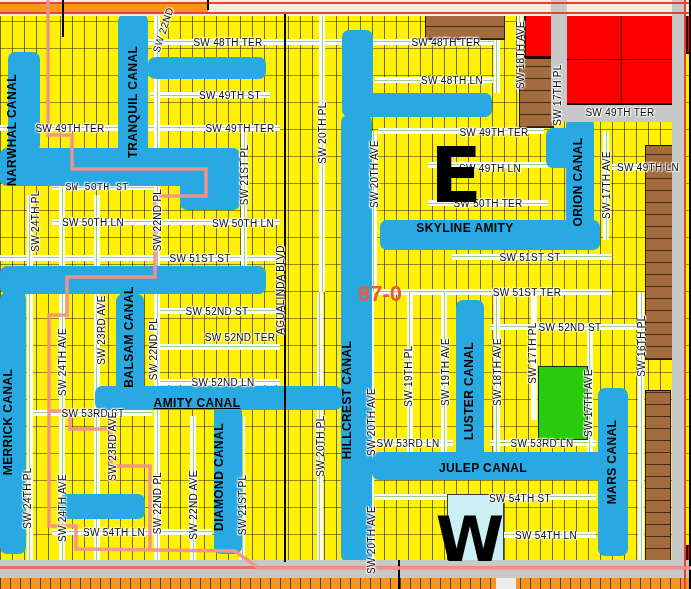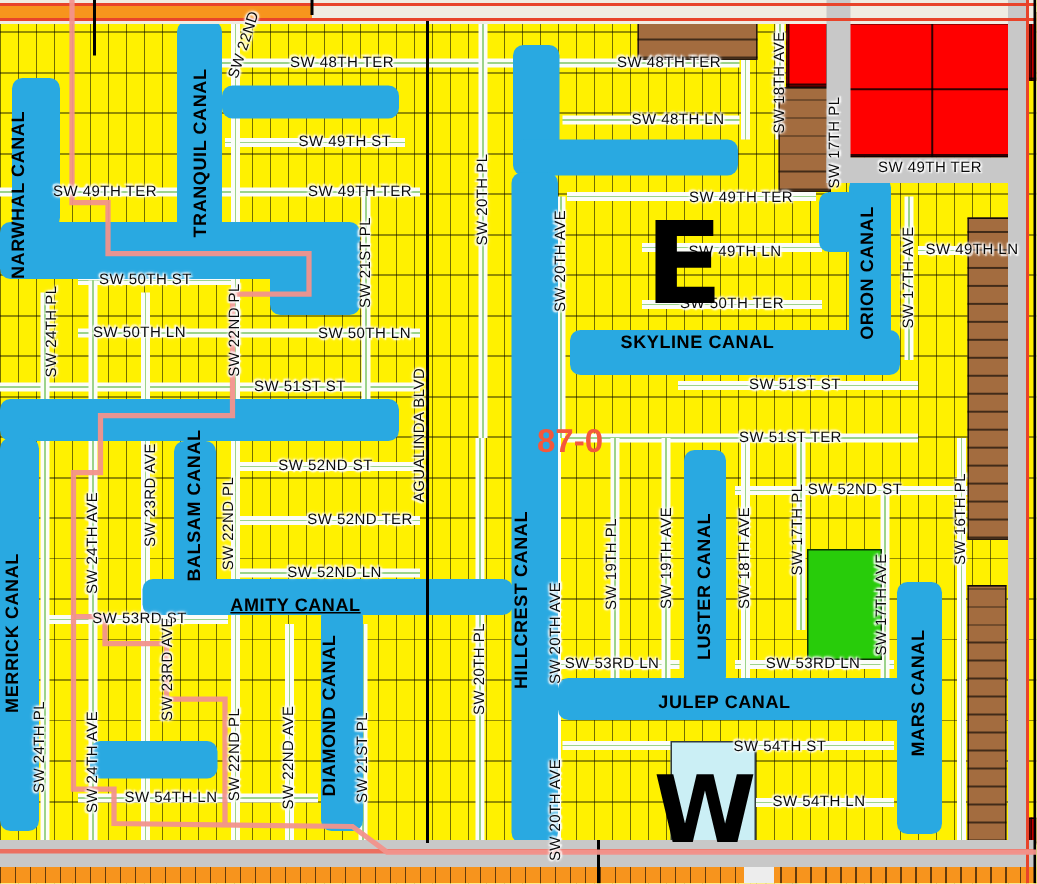--- a/index.html
+++ b/index.html
@@ -135,30 +135,30 @@
     <span class="lbl" style="position: absolute; box-sizing: border-box; left: 228px; top: 42px; transform: translate(-50%, -50%) rotate(0deg);">SW 48TH TER</span>
     <span class="lbl" style="position: absolute; box-sizing: border-box; left: 446px; top: 42px; transform: translate(-50%, -50%) rotate(0deg);">SW 48TH TER</span>
     <span class="lbl" style="position: absolute; box-sizing: border-box; left: 452px; top: 80px; transform: translate(-50%, -50%) rotate(0deg);">SW 48TH LN</span>
     <span class="lbl" style="position: absolute; box-sizing: border-box; left: 230px; top: 95px; transform: translate(-50%, -50%) rotate(0deg);">SW 49TH ST</span>
     <span class="lbl" style="position: absolute; box-sizing: border-box; left: 620px; top: 112px; transform: translate(-50%, -50%) rotate(0deg);">SW 49TH TER</span>
     <span class="lbl" style="position: absolute; box-sizing: border-box; left: 70px; top: 128px; transform: translate(-50%, -50%) rotate(0deg);">SW 49TH TER</span>
     <span class="lbl" style="position: absolute; box-sizing: border-box; left: 240px; top: 128px; transform: translate(-50%, -50%) rotate(0deg);">SW 49TH TER</span>
     <span class="lbl" style="position: absolute; box-sizing: border-box; left: 494px; top: 132px; transform: translate(-50%, -50%) rotate(0deg);">SW 49TH TER</span>
     <span class="lbl" style="position: absolute; box-sizing: border-box; left: 490px; top: 168px; transform: translate(-50%, -50%) rotate(0deg);">SW 49TH LN</span>
     <span class="lbl" style="position: absolute; box-sizing: border-box; left: 648px; top: 167px; transform: translate(-50%, -50%) rotate(0deg);">SW 49TH LN</span>
-    <span class="lbl" style="position: absolute; box-sizing: border-box; left: 97px; top: 187px; transform: translate(-50%, -50%) rotate(0deg);">SW 50TH ST</span>
+    <span class="lbl" style="position: absolute; box-sizing: border-box; left: 97px; top: 187px; transform: translate(-50%, -50%) rotate(0deg); font-family: Liberation Mono, monospace;">SW 50TH ST</span>
     <span class="lbl" style="position: absolute; box-sizing: border-box; left: 488px; top: 203px; transform: translate(-50%, -50%) rotate(0deg);">SW 50TH TER</span>
     <span class="lbl" style="position: absolute; box-sizing: border-box; left: 93px; top: 222px; transform: translate(-50%, -50%) rotate(0deg);">SW 50TH LN</span>
     <span class="lbl" style="position: absolute; box-sizing: border-box; left: 243px; top: 223px; transform: translate(-50%, -50%) rotate(0deg);">SW 50TH LN</span>
     <span class="lbl" style="position: absolute; box-sizing: border-box; left: 200px; top: 258px; transform: translate(-50%, -50%) rotate(0deg);">SW 51ST ST</span>
     <span class="lbl" style="position: absolute; box-sizing: border-box; left: 530px; top: 257px; transform: translate(-50%, -50%) rotate(0deg);">SW 51ST ST</span>
     <span class="lbl" style="position: absolute; box-sizing: border-box; left: 527px; top: 292px; transform: translate(-50%, -50%) rotate(0deg);">SW 51ST TER</span>
     <span class="lbl" style="position: absolute; box-sizing: border-box; left: 217px; top: 311px; transform: translate(-50%, -50%) rotate(0deg);">SW 52ND ST</span>
     <span class="lbl" style="position: absolute; box-sizing: border-box; left: 570px; top: 327px; transform: translate(-50%, -50%) rotate(0deg);">SW 52ND ST</span>
-    <span class="lbl" style="position: absolute; box-sizing: border-box; left: 240px; top: 347px; transform: translate(-50%, -50%) rotate(0deg);">SW 52ND TER</span>
+    <span class="lbl" style="position: absolute; box-sizing: border-box; left: 240px; top: 337px; transform: translate(-50%, -50%) rotate(0deg);">SW 52ND TER</span>
     <span class="lbl" style="position: absolute; box-sizing: border-box; left: 223px; top: 382px; transform: translate(-50%, -50%) rotate(0deg);">SW 52ND LN</span>
     <span class="lbl" style="position: absolute; box-sizing: border-box; left: 73px; top: 413px; transform: translate(-50%, -50%) rotate(0deg); margin-left: 20px;">SW 53RD ST</span>
     <span class="lbl" style="position: absolute; box-sizing: border-box; left: 408px; top: 443px; transform: translate(-50%, -50%) rotate(0deg);">SW 53RD LN</span>
     <span class="lbl" style="position: absolute; box-sizing: border-box; left: 542px; top: 443px; transform: translate(-50%, -50%) rotate(0deg);">SW 53RD LN</span>
     <span class="lbl" style="position: absolute; box-sizing: border-box; left: 520px; top: 498px; transform: translate(-50%, -50%) rotate(0deg);">SW 54TH ST</span>
     <span class="lbl" style="position: absolute; box-sizing: border-box; left: 114px; top: 532px; transform: translate(-50%, -50%) rotate(0deg);">SW 54TH LN</span>
     <span class="lbl" style="position: absolute; box-sizing: border-box; left: 546px; top: 535px; transform: translate(-50%, -50%) rotate(0deg);">SW 54TH LN</span>
     <span class="lbl" style="position: absolute; box-sizing: border-box; left: 280px; top: 290px; transform: translate(-50%, -50%) rotate(-90deg);">AGUALINDA BLVD</span>
     <span class="lbl" style="position: absolute; box-sizing: border-box; left: 35px; top: 221px; transform: translate(-50%, -50%) rotate(-90deg);">SW 24TH PL</span>
     <span class="lbl" style="position: absolute; box-sizing: border-box; left: 27px; top: 498px; transform: translate(-50%, -50%) rotate(-90deg);">SW 24TH PL</span>
@@ -182,21 +182,21 @@
     <span class="lbl" style="position: absolute; box-sizing: border-box; left: 497px; top: 372px; transform: translate(-50%, -50%) rotate(-90deg);">SW 18TH AVE</span>
     <span class="lbl" style="position: absolute; box-sizing: border-box; left: 520px; top: 55px; transform: translate(-50%, -50%) rotate(-90deg);">SW 18TH AVE</span>
     <span class="lbl" style="position: absolute; box-sizing: border-box; left: 557px; top: 95px; transform: translate(-50%, -50%) rotate(-90deg);">SW 17TH PL</span>
     <span class="lbl" style="position: absolute; box-sizing: border-box; left: 532px; top: 353px; transform: translate(-50%, -50%) rotate(-90deg);">SW 17TH PL</span>
     <span class="lbl" style="position: absolute; box-sizing: border-box; left: 606px; top: 185px; transform: translate(-50%, -50%) rotate(-90deg);">SW 17TH AVE</span>
     <span class="lbl" style="position: absolute; box-sizing: border-box; left: 588px; top: 403px; transform: translate(-50%, -50%) rotate(-90deg);">SW 17TH AVE</span>
     <span class="lbl" style="position: absolute; box-sizing: border-box; left: 641px; top: 346px; transform: translate(-50%, -50%) rotate(-90deg);">SW 16TH PL</span>
     <span class="lbl" style="position: absolute; box-sizing: border-box; left: 163px; top: 30px; transform: translate(-50%, -50%) rotate(-72deg);">SW 22ND</span>
     <span class="lbl clbl" style="position: absolute; box-sizing: border-box; left: 12px; top: 130px; transform: translate(-50%, -50%) rotate(-90deg);">NARWHAL CANAL</span>
     <span class="lbl clbl" style="position: absolute; box-sizing: border-box; left: 133px; top: 102px; transform: translate(-50%, -50%) rotate(-90deg);">TRANQUIL CANAL</span>
-    <span class="lbl clbl" style="position: absolute; box-sizing: border-box; left: 465px; top: 228px; transform: translate(-50%, -50%) rotate(0deg);">SKYLINE CANAL</span>
+    <span class="lbl clbl" style="position: absolute; box-sizing: border-box; left: 465px; top: 228px; transform: translate(-50%, -50%) rotate(0deg);">SKYLINE AMITY</span>
     <span class="lbl clbl" style="position: absolute; box-sizing: border-box; left: 578px; top: 182px; transform: translate(-50%, -50%) rotate(-90deg);">ORION CANAL</span>
     <span class="lbl clbl" style="position: absolute; box-sizing: border-box; left: 8px; top: 422px; transform: translate(-50%, -50%) rotate(-90deg);">MERRICK CANAL</span>
     <span class="lbl clbl" style="position: absolute; box-sizing: border-box; left: 129px; top: 337px; transform: translate(-50%, -50%) rotate(-90deg);">BALSAM CANAL</span>
     <span class="lbl clbl" style="position: absolute; box-sizing: border-box; left: 197px; top: 403px; transform: translate(-50%, -50%) rotate(0deg); text-decoration: underline;">AMITY CANAL</span>
     <span class="lbl clbl" style="position: absolute; box-sizing: border-box; left: 219px; top: 477px; transform: translate(-50%, -50%) rotate(-90deg);">DIAMOND CANAL</span>
     <span class="lbl clbl" style="position: absolute; box-sizing: border-box; left: 347px; top: 400px; transform: translate(-50%, -50%) rotate(-90deg);">HILLCREST CANAL</span>
     <span class="lbl clbl" style="position: absolute; box-sizing: border-box; left: 469px; top: 391px; transform: translate(-50%, -50%) rotate(-90deg);">LUSTER CANAL</span>
     <span class="lbl clbl" style="position: absolute; box-sizing: border-box; left: 483px; top: 468px; transform: translate(-50%, -50%) rotate(0deg);">JULEP CANAL</span>
     <span class="lbl clbl" style="position: absolute; box-sizing: border-box; left: 612px; top: 462px; transform: translate(-50%, -50%) rotate(-90deg);">MARS CANAL</span>
   </div>

